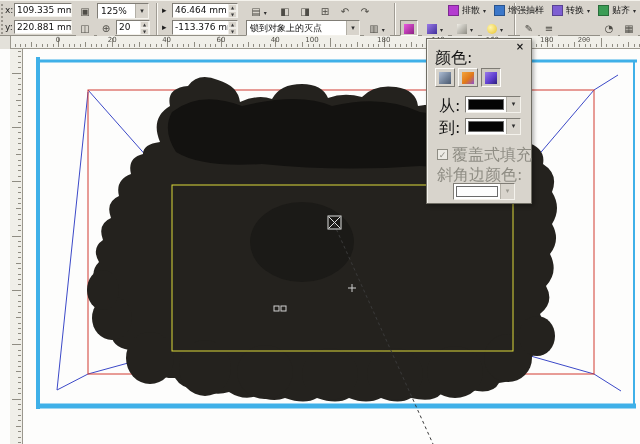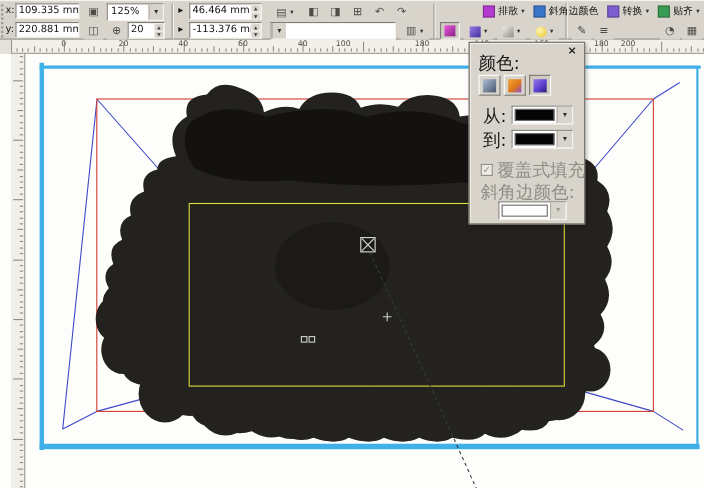--- a/index.html
+++ b/index.html
@@ -132,20 +132,21 @@
     </div>
 
     <div class="icon-btn wide" style="left:246px; top:2px;">▤ <span class="mini-arrow">▾</span></div>
     <div class="icon-btn" style="left:276px; top:2px;">◧</div>
     <div class="icon-btn" style="left:296px; top:2px;">◨</div>
     <div class="icon-btn" style="left:316px; top:2px;">⊞</div>
     <div class="icon-btn" style="left:336px; top:2px;">↶</div>
     <div class="icon-btn" style="left:356px; top:2px;">↷</div>
 
     <div class="combo" style="left:246px; top:19px; width:114px;">
+      <span class="combo-text">锁到对象上的灭点</span>
       <span class="combo-arrow">▾</span>
     </div>
     <div class="icon-btn wide" style="left:364px; top:19px;">▥ <span class="mini-arrow">▾</span></div>
 
     <div class="sep" style="left:394px;"></div>
 
     <div class="icon-btn pressed" style="left:400px; top:19px;">
       <span class="mini magenta"></span>
     </div>
     <div class="icon-btn wide" style="left:422px; top:19px;">
@@ -165,21 +166,21 @@
     <div class="icon-btn" style="left:620px; top:19px;">▦</div>
 
     <div class="tb-right">
         <div class="tb-btn">
           <span class="tb-ico" style="background: rgb(180, 59, 208);"></span>
           <span>排散</span>
           <span class="tb-arrow">▾</span>
         </div>
         <div class="tb-btn">
           <span class="tb-ico" style="background: rgb(59, 119, 201);"></span>
-          <span>斜角边颜色</span>
+          <span>增强抽样</span>
         </div>
         <div class="tb-btn">
           <span class="tb-ico" style="background: rgb(126, 95, 210);"></span>
           <span>转换</span>
           <span class="tb-arrow">▾</span>
         </div>
         <div class="tb-btn">
           <span class="tb-ico" style="background: rgb(59, 156, 85);"></span>
           <span>贴齐</span>
           <span class="tb-arrow">▾</span>
@@ -311,21 +312,21 @@
         <span class="rlab" style="left: 40px;">0</span>
         <span class="rlab" style="left: 94.3px;">20</span>
         <span class="rlab" style="left: 148.6px;">40</span>
         <span class="rlab" style="left: 202.9px;">60</span>
         <span class="rlab" style="left: 257.2px;">40</span>
         <span class="rlab" style="left: 294px;">100</span>
         <span class="rlab" style="left: 365.8px;">180</span>
         <span class="rlab" style="left: 420.1px;">140</span>
         <span class="rlab" style="left: 474.4px;">160</span>
         <span class="rlab" style="left: 528.7px;">180</span>
-        <span class="rlab" style="left: 553px;">200</span>
+        <span class="rlab" style="left: 566px; font-family: Liberation Mono, monospace;">200</span>
       </div>
   </div>
   <div class="vruler">
     <div class="vticks">
         <i class="vtick mn" style="top: 2px;"></i>
         <i class="vtick mn" style="top: 7.43px;"></i>
         <i class="vtick mn" style="top: 12.86px;"></i>
         <i class="vtick mn" style="top: 18.29px;"></i>
         <i class="vtick mj" style="top: 23.72px;"></i>
         <i class="vtick mn" style="top: 29.15px;"></i>

